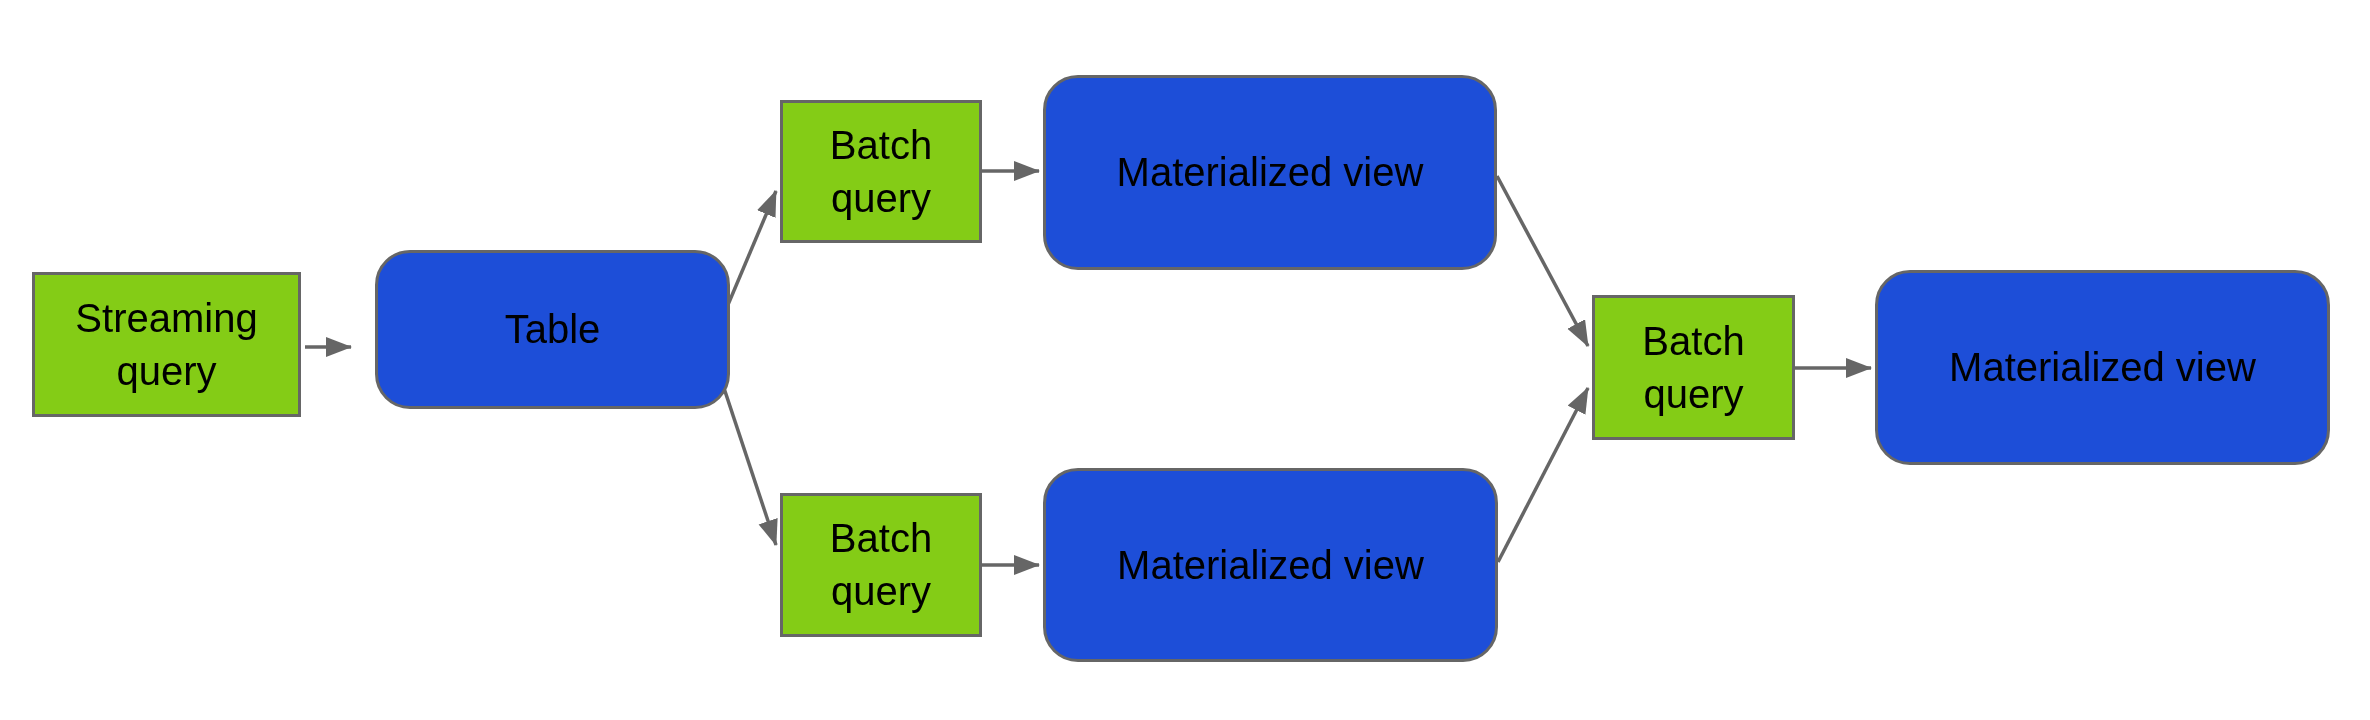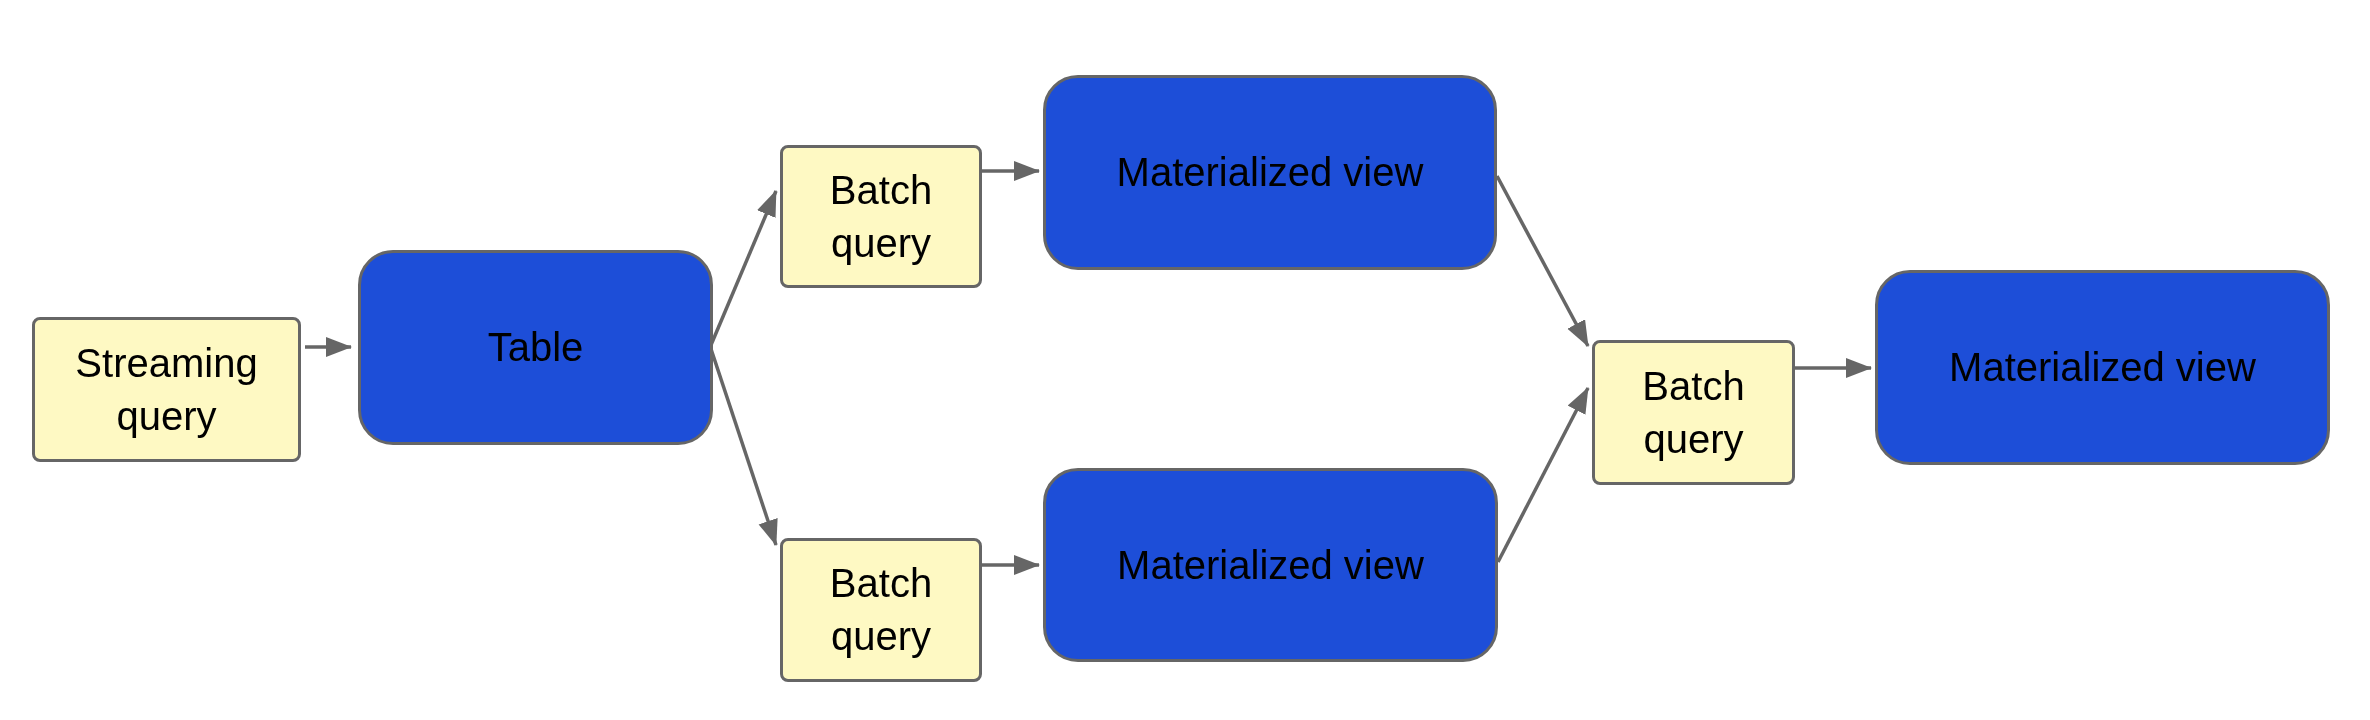--- a/index.html
+++ b/index.html
@@ -30,23 +30,22 @@
     align-items: center;
     justify-content: center;
     text-align: center;
     border: 3px solid #666666;
     color: #000000;
     font-size: 40px;
     line-height: 1.32;
     padding: 4px 8px;
   }
   .node-query {
-    background: #fef9c3;
-    border-radius: 8px;
-    margin-top: 45px;
+    background: #84cc16;
+    border-radius: 0;
   }
   .node-entity {
     background: #1d4ed8;
     border-radius: 35px;
   }
 </style>
 </head>
 <body>
 
 <div class="canvas">
@@ -64,21 +63,21 @@
     <line x1="982" y1="565" x2="1039" y2="565" stroke="#666666" stroke-width="3.5" marker-end="url(#arrowhead)"></line>
     <line x1="1497" y1="176" x2="1588" y2="346" stroke="#666666" stroke-width="3.5" marker-end="url(#arrowhead)"></line>
     <line x1="1498" y1="562" x2="1588" y2="388" stroke="#666666" stroke-width="3.5" marker-end="url(#arrowhead)"></line>
     <line x1="1795" y1="368" x2="1871" y2="368" stroke="#666666" stroke-width="3.5" marker-end="url(#arrowhead)"></line>
   </svg>
 
   <div class="node node-query" style="left:32px; top:272px; width:269px; height:145px;">
     <span>Streaming query</span>
   </div>
 
-  <div class="node node-entity" style="left:358px; top:250px; width:355px; height:195px;">
+  <div class="node node-entity" style="left:375px; top:250px; width:355px; height:159px;">
     <span>Table</span>
   </div>
 
   <div class="node node-query" style="left:780px; top:100px; width:202px; height:143px;">
     <span>Batch query</span>
   </div>
 
   <div class="node node-entity" style="left:1043px; top:75px; width:454px; height:195px;">
     <span>Materialized view</span>
   </div>

